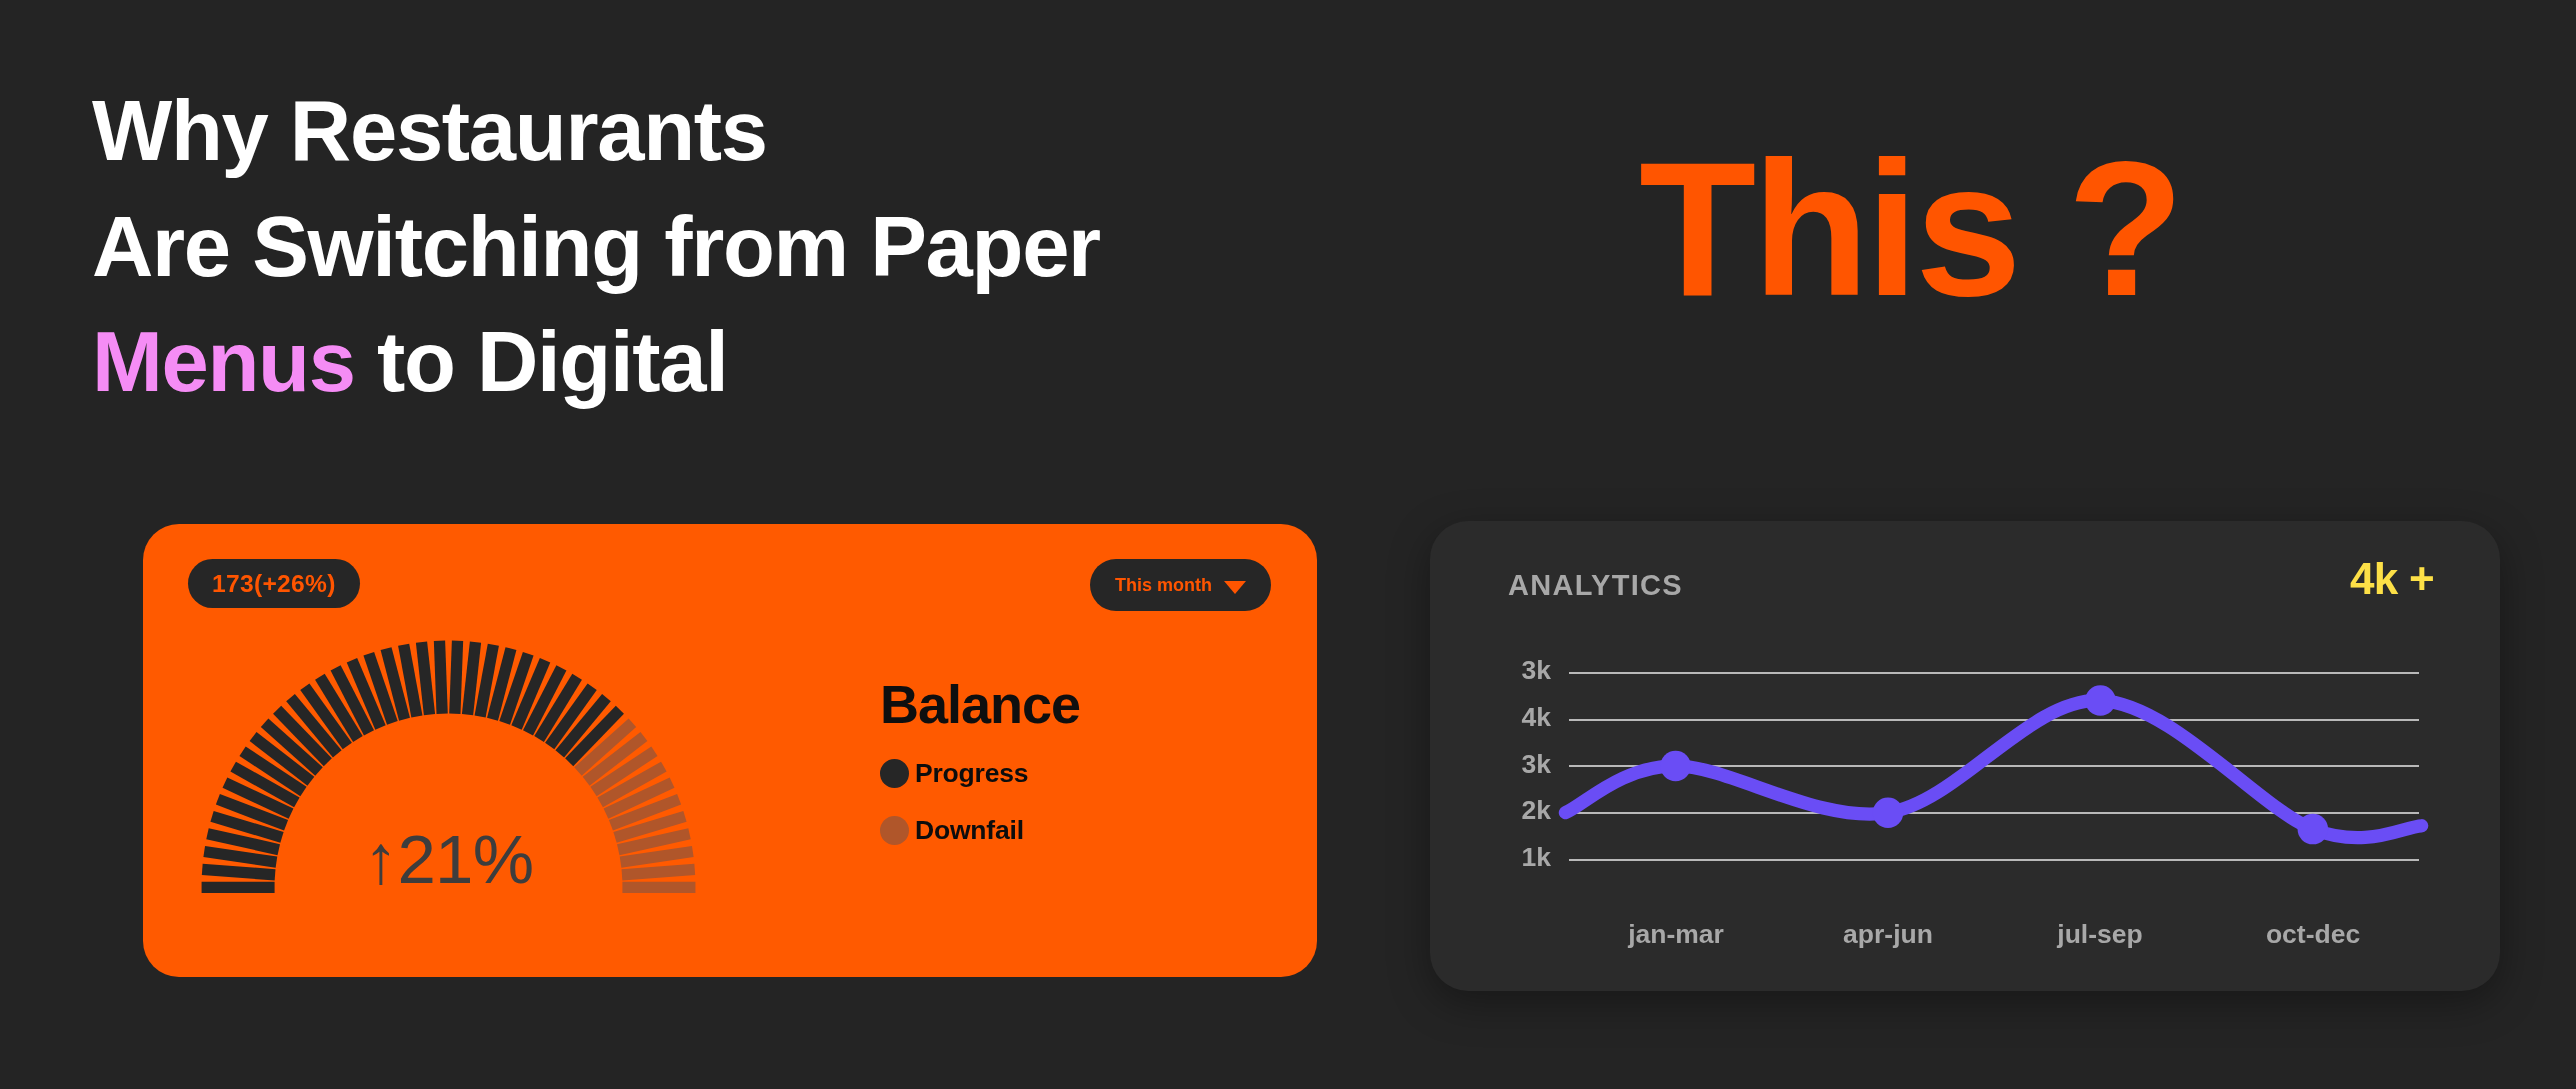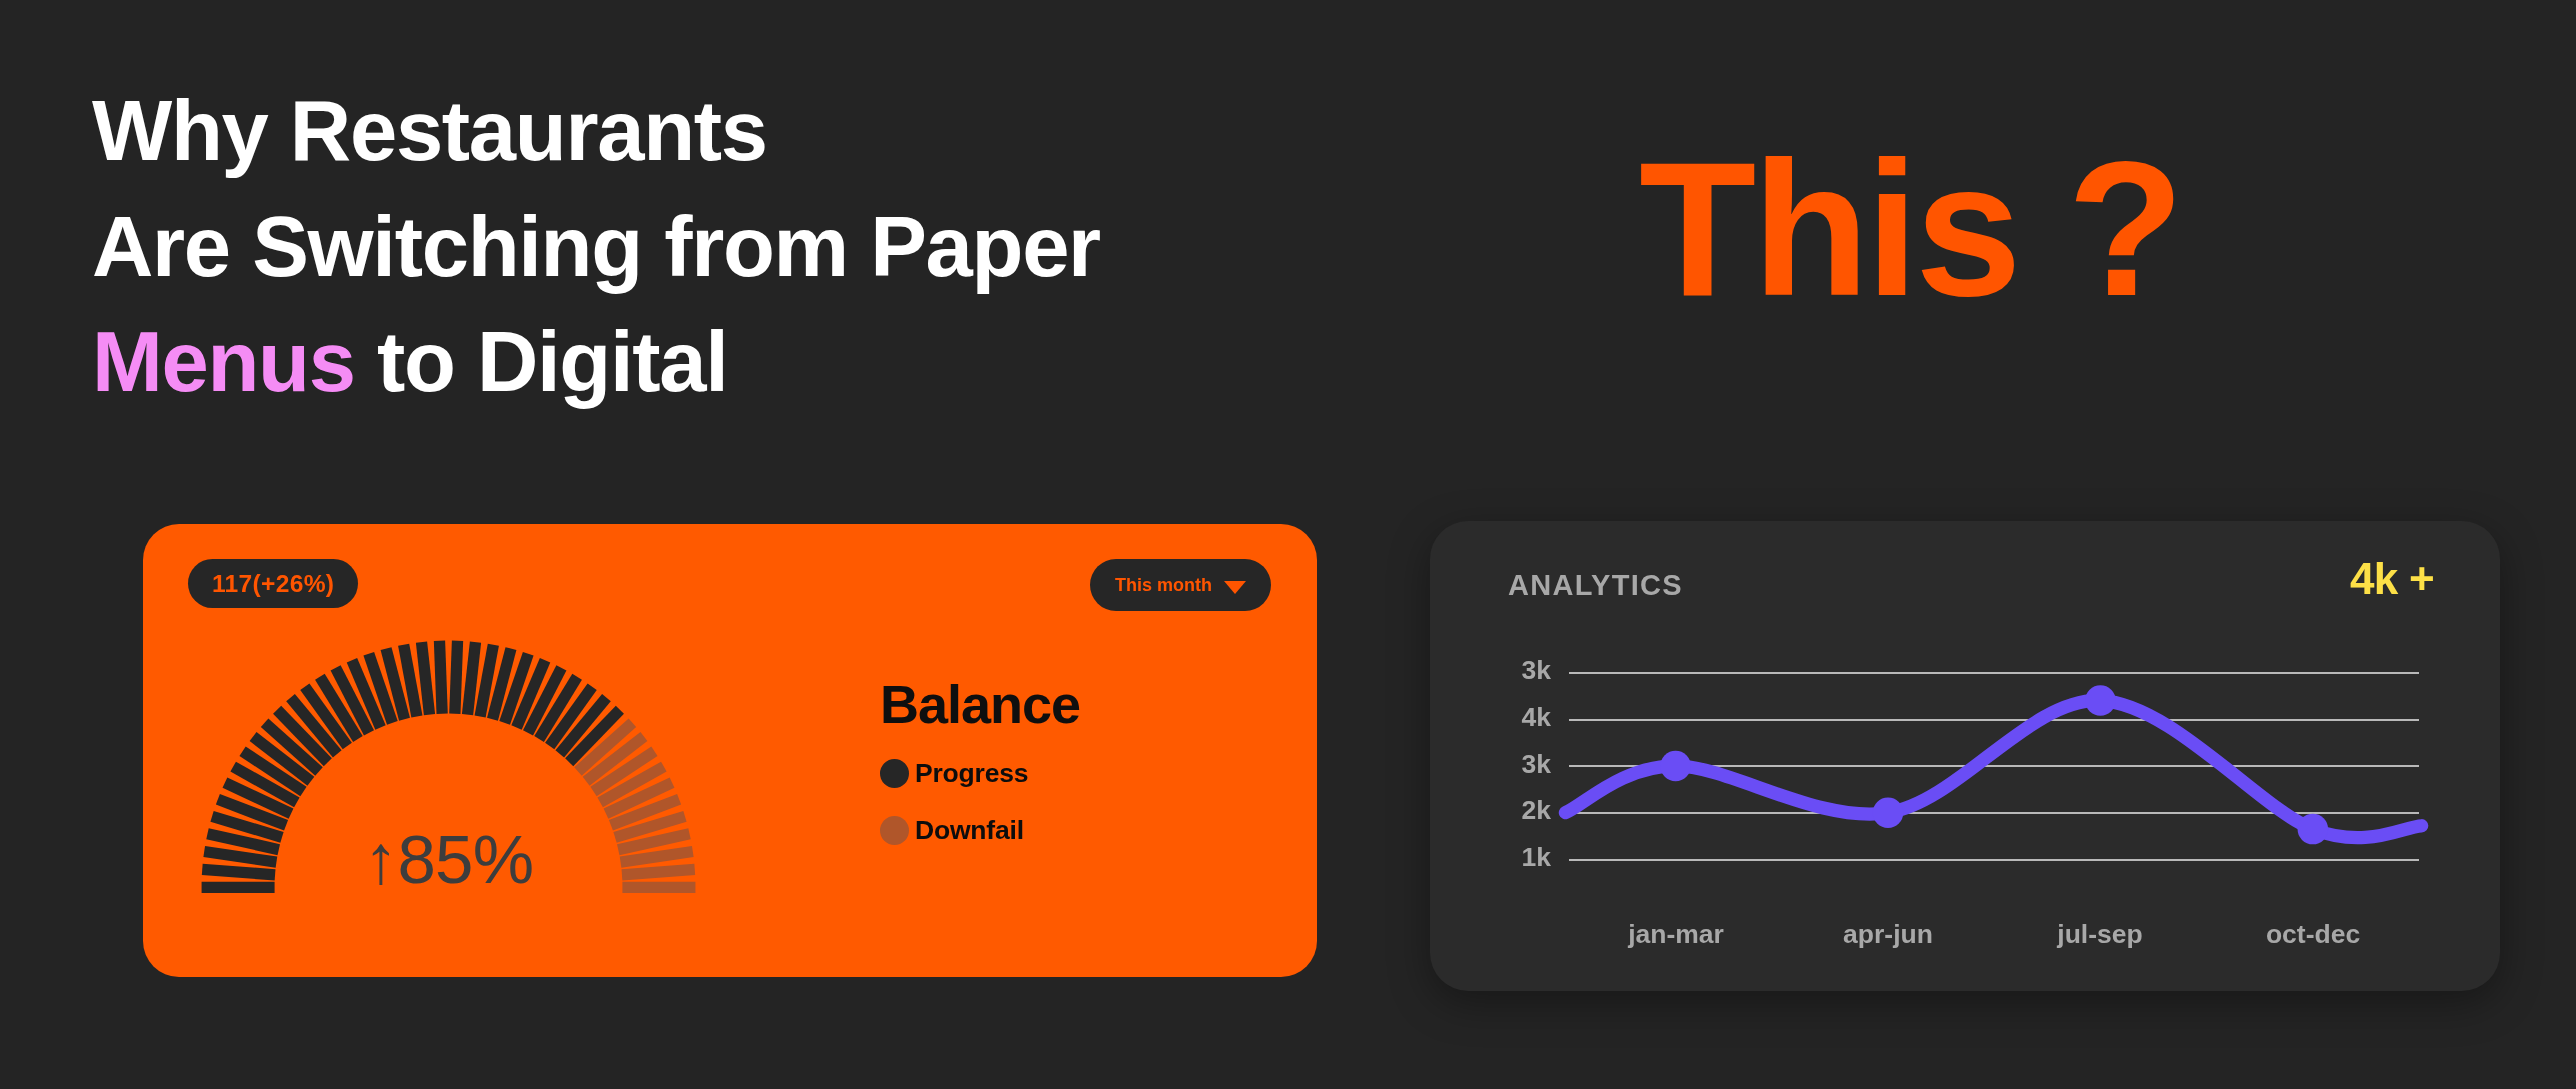--- a/index.html
+++ b/index.html
@@ -94,21 +94,21 @@
   <div id="headline">
     <span class="hl-line">Why Restaurants</span>
     <span class="hl-line">Are Switching from Paper</span>
     <span class="hl-line"><span class="accent">Menus</span><span> to Digital</span></span>
   </div>
 
   <div id="data-word" style="color: rgb(255, 85, 0);">This ?</div>
 
   <div id="balance-card" style="background: rgb(255, 90, 0);">
 
-    <div class="pill" id="stat-badge">117(+26%)</div>
+    <div class="pill" id="stat-badge">173(+26%)</div>
 
     <div class="pill" id="period-select">
       <span>This month</span>
       <span id="chev"></span>
     </div>
 
     <div id="gauge-wrap">
       <svg id="gauge-svg" width="531" height="332" viewBox="0 0 800 500">
         <g id="tick-group">
             <line x1="138.00" y1="430.00" x2="28.00" y2="430.00" stroke="#262626" stroke-width="17" stroke-linecap="butt"></line>
@@ -150,21 +150,21 @@
             <line x1="628.48" y1="301.77" x2="724.40" y2="247.94" stroke="#B0562A" stroke-width="17" stroke-linecap="butt"></line>
             <line x1="637.23" y1="318.79" x2="736.83" y2="272.10" stroke="#B0562A" stroke-width="17" stroke-linecap="butt"></line>
             <line x1="644.71" y1="336.41" x2="747.45" y2="297.11" stroke="#B0562A" stroke-width="17" stroke-linecap="butt"></line>
             <line x1="650.89" y1="354.52" x2="756.23" y2="322.83" stroke="#B0562A" stroke-width="17" stroke-linecap="butt"></line>
             <line x1="655.73" y1="373.03" x2="763.10" y2="349.12" stroke="#B0562A" stroke-width="17" stroke-linecap="butt"></line>
             <line x1="659.21" y1="391.85" x2="768.04" y2="375.84" stroke="#B0562A" stroke-width="17" stroke-linecap="butt"></line>
             <line x1="661.30" y1="410.88" x2="771.01" y2="402.85" stroke="#B0562A" stroke-width="17" stroke-linecap="butt"></line>
             <line x1="662.00" y1="430.00" x2="772.00" y2="430.00" stroke="#B0562A" stroke-width="17" stroke-linecap="butt"></line>
           </g>
       </svg>
-      <div id="gauge-value" style="color: rgb(61, 61, 61);">↑85%</div>
+      <div id="gauge-value" style="color: rgb(61, 61, 61);">↑21%</div>
     </div>
 
     <div id="balance-right">
       <div id="balance-title">Balance</div>
       <div class="legend-row">
         <span class="legend-dot" id="dot-0" style="background: rgb(38, 38, 38);"></span>
         <span class="legend-label">Progress</span>
       </div>
       <div class="legend-row">
         <span class="legend-dot" id="dot-1" style="background: rgb(176, 86, 42);"></span>

